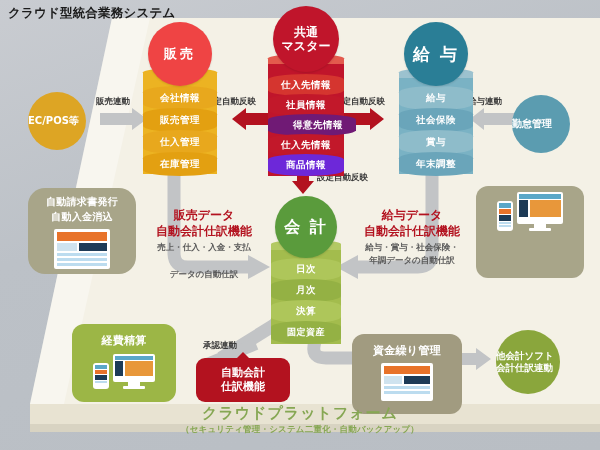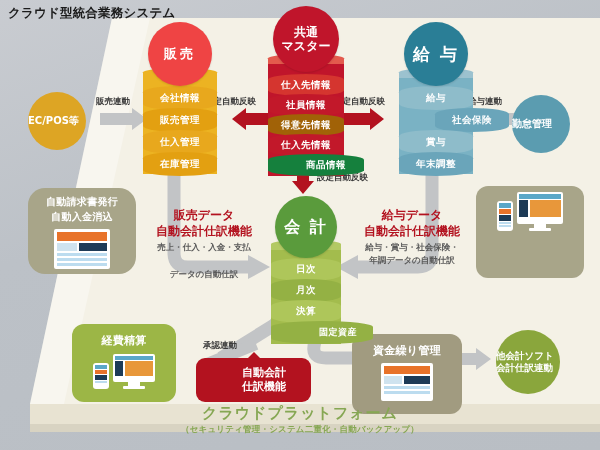--- a/index.html
+++ b/index.html
@@ -86,21 +86,21 @@
   .lab-dark{color:#3a3a3a;font-size:8.5px;}
 
   .datalab{position:absolute;text-align:center;line-height:1.35;}
   .datalab .t1{color:#b3121f;font-size:12px;font-weight:bold;white-space:nowrap;}
   .datalab .t2{color:#5a5a5a;font-size:8.5px;font-weight:bold;margin-top:3px;white-space:nowrap;}
 
   
   .badge{
     position:absolute;background:#b3121f;border-radius:9px;
     display:flex;flex-direction:column;align-items:center;justify-content:center;
-    color:#fff;font-weight:bold;font-size:11px;line-height:1.3;text-align:center;padding-left:21px;
+    color:#fff;font-weight:bold;font-size:11px;line-height:1.3;text-align:center;
   }
   .badge:before{
     content:"";position:absolute;top:-6px;left:50%;transform:translateX(-50%);
     border-left:7px solid transparent;border-right:7px solid transparent;
     border-bottom:7px solid #b3121f;
   }
 </style>
 </head>
 <body>
 
@@ -203,47 +203,47 @@
   <div class="cyl" style="left:262px;top:6px;width:88px;height:170px;">
     <div class="head" style="width:66px;height:66px;font-size:12px;line-height:1.2;flex-direction:column;background:#c0152b;">
       <span>共通</span>
       <span>マスター</span>
     </div>
     <div class="body" style="top:48px;width:76px;height:124px;">
       <div class="shoulder" style="top:0;height:24px;background:#e35a4d;"></div>
       <div style="position:absolute;top:10px;left:0;width:100%;height:112px;background:#c0152b;"></div>
       <div class="disc" style="top:20px;height:22px;background:#d5352f;">仕入先情報</div>
       <div class="disc" style="top:40px;height:22px;background:#c2182a;">社員情報</div>
-      <div class="disc" style="top:60px;height:22px;background:#a16207;">得意先情報</div>
+      <div class="disc" style="top:60px;height:22px;background:#701a75;padding-left:12px;">得意先情報</div>
       <div class="disc" style="top:80px;height:22px;background:#c2182a;">仕入先情報</div>
-      <div class="disc" style="top:100px;height:22px;background:#15803d;padding-left:20px;">商品情報</div>
+      <div class="disc" style="top:100px;height:22px;background:#6d28d9;">商品情報</div>
     </div>
   </div>
 
   <div class="cyl" style="left:392px;top:22px;width:88px;height:152px;">
     <div class="head" style="width:64px;height:64px;font-size:17px;letter-spacing:2px;background:#2a7e96;">給 与</div>
     <div class="body" style="top:46px;width:74px;height:108px;">
       <div class="shoulder" style="top:0;height:24px;background:#9cc2cf;"></div>
       <div style="position:absolute;top:10px;left:0;width:100%;height:96px;background:#7ab2c4;"></div>
       <div class="disc" style="top:18px;height:24px;background:#8ebcca;">給与</div>
-      <div class="disc" style="top:40px;height:24px;background:#6aa5ba;margin-left:36px;">社会保険</div>
+      <div class="disc" style="top:40px;height:24px;background:#6aa5ba;">社会保険</div>
       <div class="disc" style="top:62px;height:24px;background:#8ebcca;">賞与</div>
       <div class="disc" style="top:84px;height:24px;background:#6aa5ba;">年末調整</div>
     </div>
   </div>
 
   <div class="cyl" style="left:262px;top:196px;width:88px;height:140px;">
     <div class="head" style="width:62px;height:62px;font-size:16px;letter-spacing:2px;background:#5a9b3c;">会 計</div>
     <div class="body" style="top:44px;width:70px;height:106px;">
       <div class="shoulder" style="top:0;height:22px;background:#b3c964;"></div>
       <div style="position:absolute;top:10px;left:0;width:100%;height:94px;background:#a3bc4d;"></div>
       <div class="disc" style="top:18px;height:23px;background:#aec65a;">日次</div>
       <div class="disc" style="top:39px;height:23px;background:#94b144;">月次</div>
       <div class="disc" style="top:60px;height:23px;background:#aec65a;">決算</div>
-      <div class="disc" style="top:81px;height:23px;background:#94b144;font-size:9px;padding-left:32px;">固定資産</div>
+      <div class="disc" style="top:81px;height:23px;background:#94b144;font-size:9px;">固定資産</div>
     </div>
   </div>
 
   <div class="circ" style="left:28px;top:92px;width:58px;height:58px;font-size:10px;background:#dda524;">
     <span>EC/POS等</span>
   </div>
 
   <div class="circ" style="left:512px;top:95px;width:58px;height:58px;font-size:10px;background:#5b9cb0;">
     <span>勤怠管理</span>
   </div>

